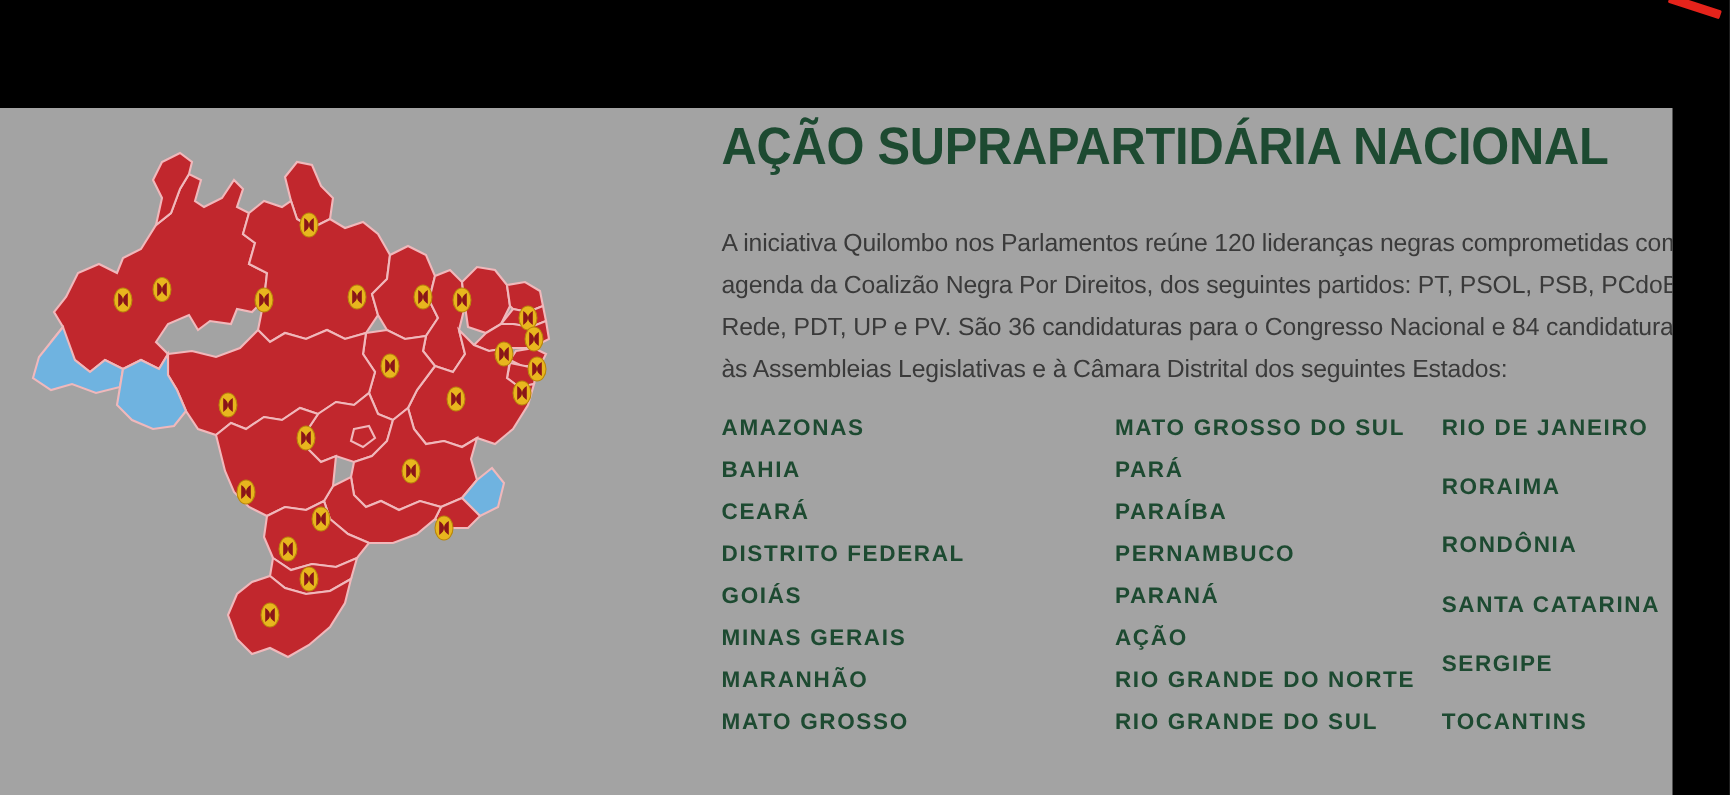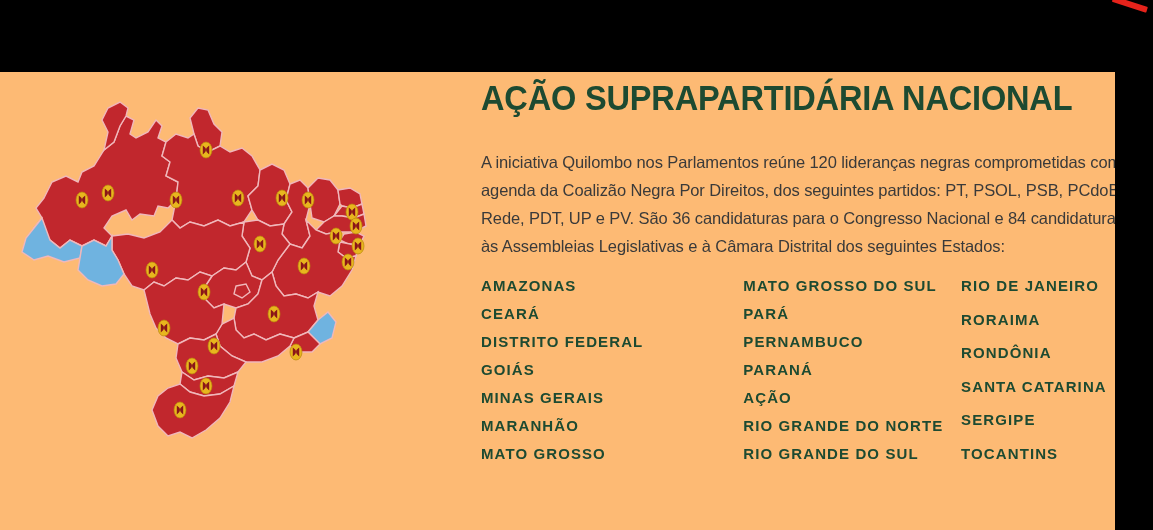--- a/index.html
+++ b/index.html
@@ -29,21 +29,21 @@
     border-radius: 1px;
   }
 
   
   .panel {
     position: absolute;
     left: 0;
     top: 72px;
     width: 1115px;
     height: 458px;
-    background: #fdba74;
+    background: #a3a3a3;
     overflow: hidden;
   }
 
   
   .map-area {
     position: absolute;
     left: 0;
     top: 0;
     width: 470px;
     height: 458px;
@@ -289,31 +289,33 @@
     <div class="content">
 
       <h1 class="title">AÇÃO SUPRAPARTIDÁRIA NACIONAL</h1>
 
       <p class="intro">A iniciativa Quilombo nos Parlamentos reúne 120 lideranças negras comprometidas com a agenda da Coalizão Negra Por Direitos, dos seguintes partidos: PT, PSOL, PSB, PCdoB, Rede, PDT, UP e PV. São 36 candidaturas para o Congresso Nacional e 84 candidaturas às Assembleias Legislativas e à Câmara Distrital dos seguintes Estados:</p>
 
       <div class="states">
 
         <div class="states-col c1">
           <span class="state-item">AMAZONAS</span>
+          <span class="state-item">BAHIA</span>
           <span class="state-item">CEARÁ</span>
           <span class="state-item">DISTRITO FEDERAL</span>
           <span class="state-item">GOIÁS</span>
           <span class="state-item">MINAS GERAIS</span>
           <span class="state-item">MARANHÃO</span>
           <span class="state-item">MATO GROSSO</span>
         </div>
 
         <div class="states-col c2">
           <span class="state-item">MATO GROSSO DO SUL</span>
           <span class="state-item">PARÁ</span>
+          <span class="state-item">PARAÍBA</span>
           <span class="state-item">PERNAMBUCO</span>
           <span class="state-item">PARANÁ</span>
           <span class="state-item">AÇÃO</span>
           <span class="state-item">RIO GRANDE DO NORTE</span>
           <span class="state-item">RIO GRANDE DO SUL</span>
         </div>
 
         <div class="states-col c3">
           <span class="state-item">RIO DE JANEIRO</span>
           <span class="state-item">RORAIMA</span>

